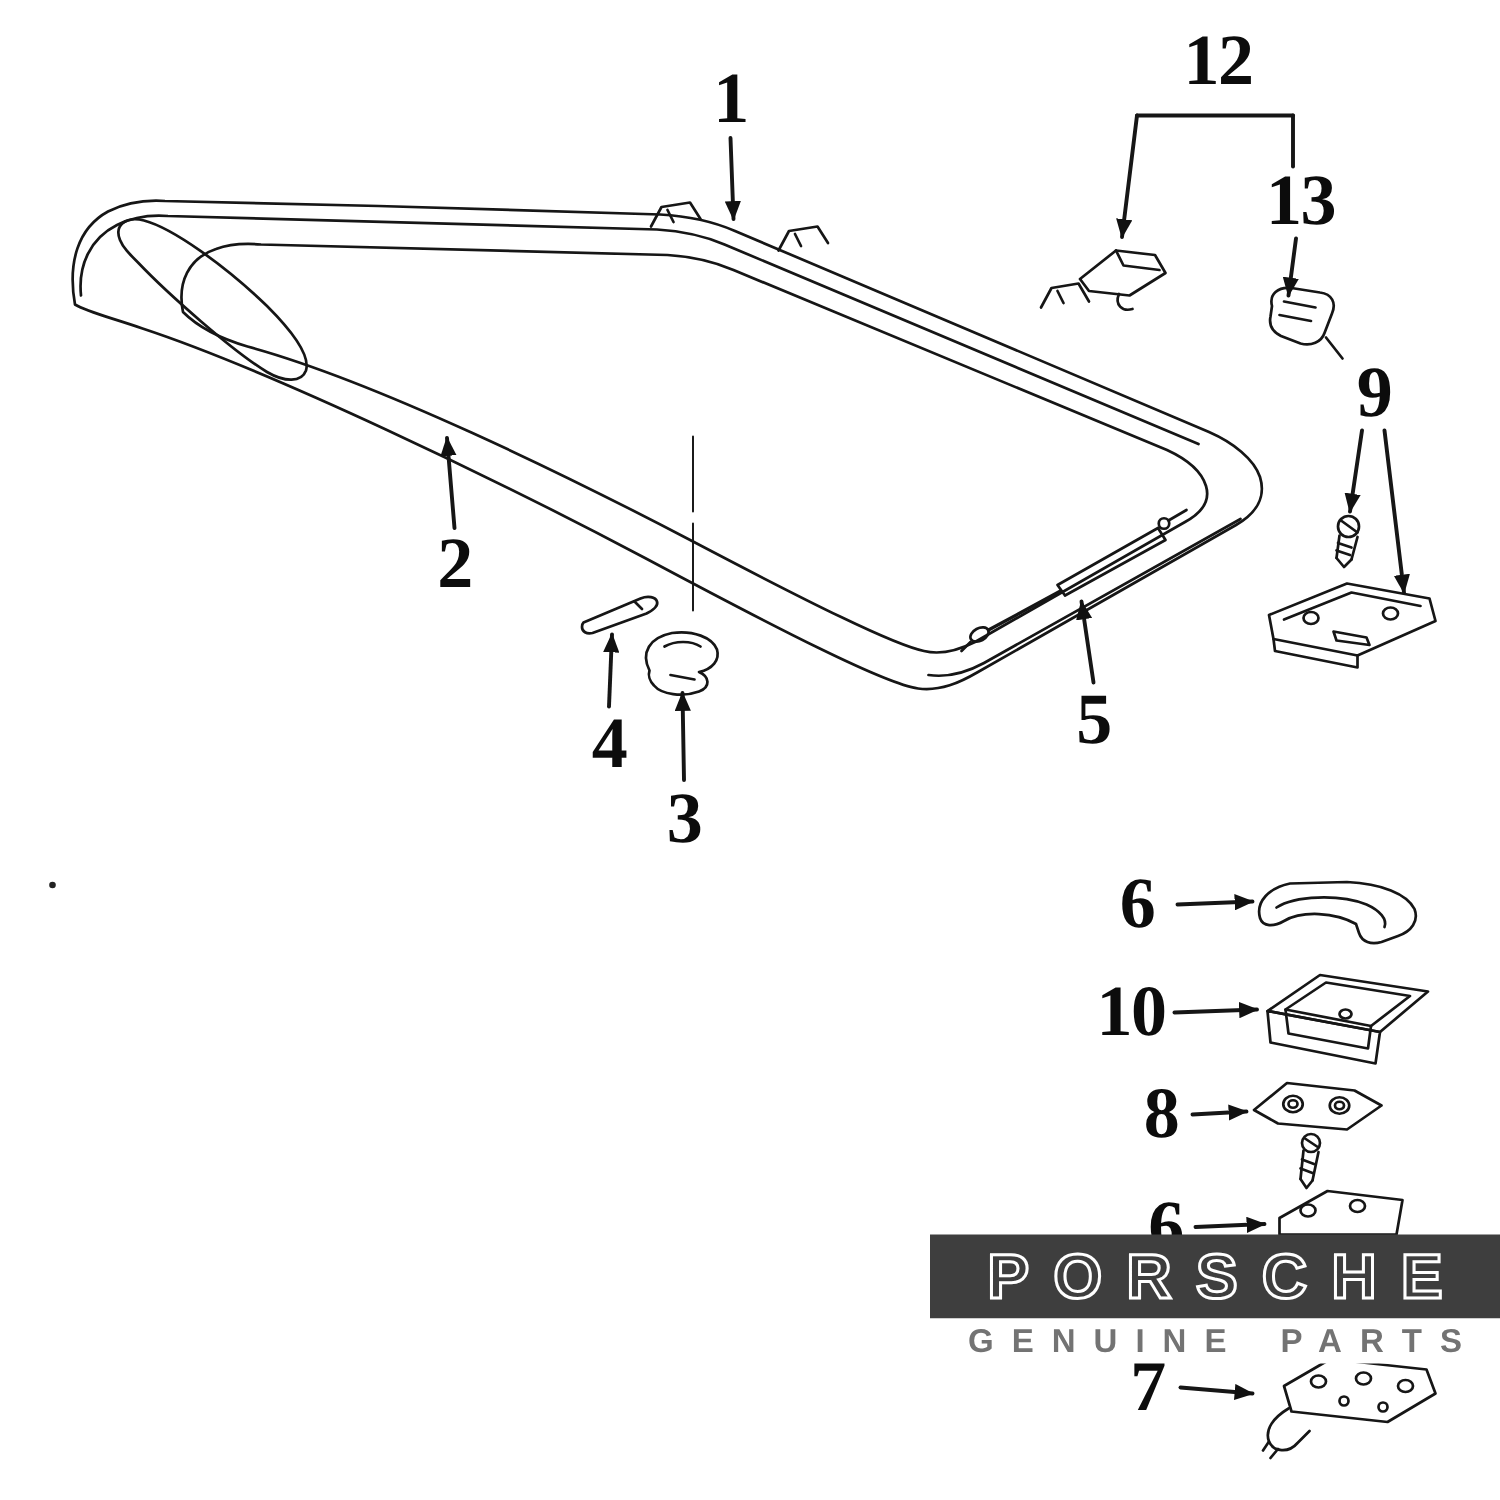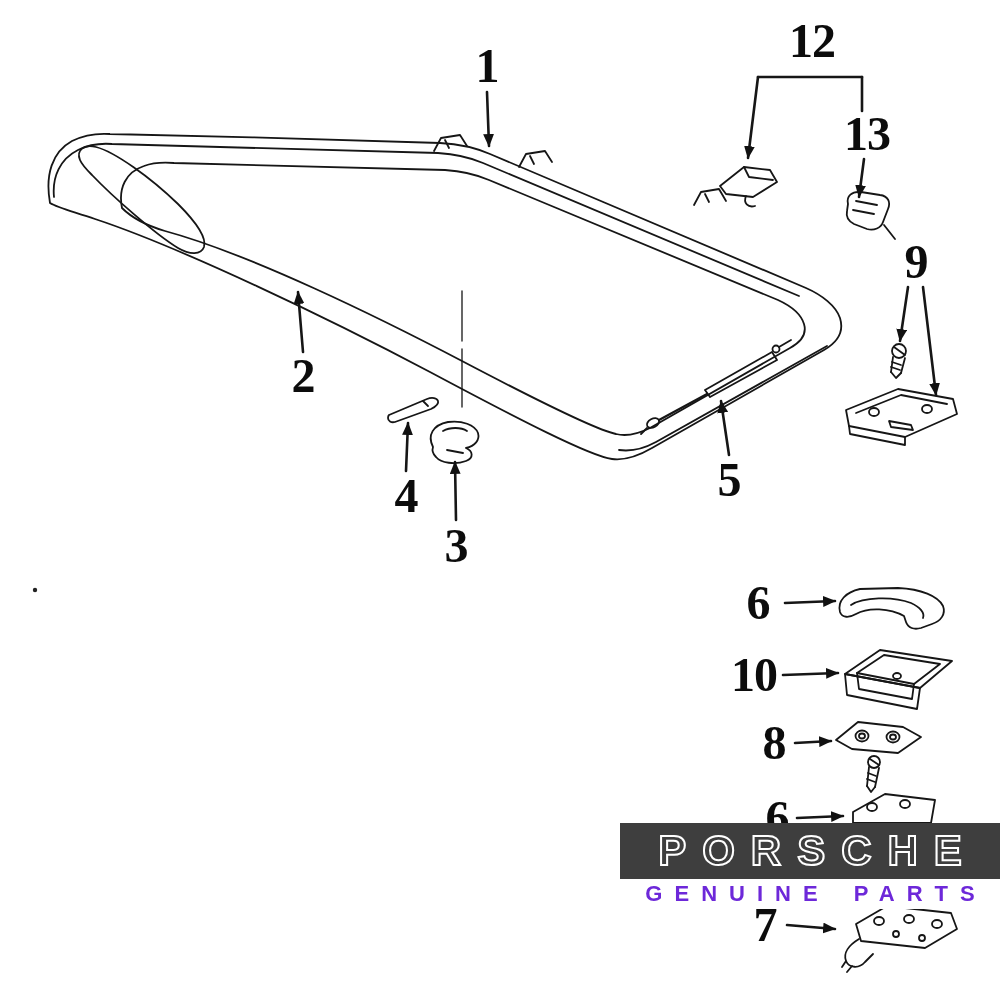--- a/index.html
+++ b/index.html
@@ -30,21 +30,21 @@
     font-family:"Liberation Sans",sans-serif;
   }
   @supports (-webkit-text-stroke: 2px #ffffff){
     .banner-brand{color:#3e3e3e;-webkit-text-stroke:2px #ffffff;}
   }
   .banner-strip{
     width:380px;height:30px;background:#ffffff;
     display:flex;align-items:center;justify-content:center;
   }
   .banner-subtitle{
-    color:#6d28d9;font-weight:700;font-size:22px;
+    color:#737373;font-weight:700;font-size:22px;
     letter-spacing:12px;text-indent:12px;word-spacing:6px;line-height:1;
     font-family:"Liberation Sans",sans-serif;white-space:nowrap;
   }
 </style>
 </head>
 <body>
 
 <div class="canvas">
 
   <svg class="art" width="1000" height="1000" viewBox="0 0 1000 1000">

